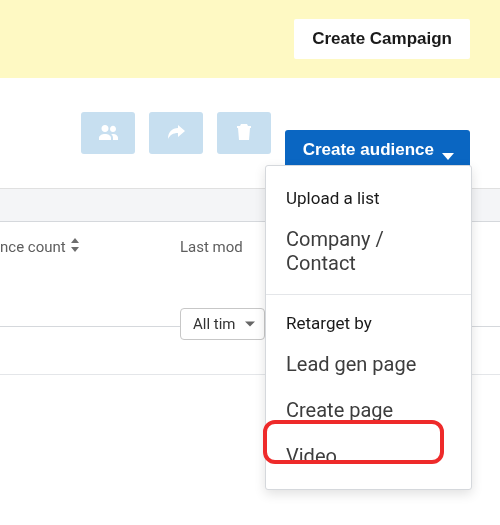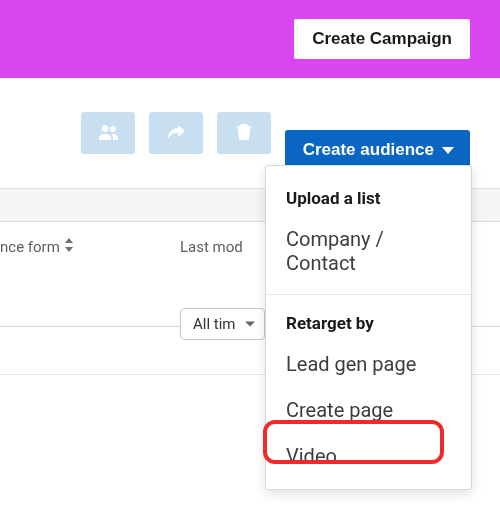--- a/index.html
+++ b/index.html
@@ -5,21 +5,21 @@
   * { box-sizing: border-box; margin: 0; padding: 0; }
   body {
     font-family: -apple-system, BlinkMacSystemFont, "Segoe UI", Roboto, Helvetica, Arial, sans-serif;
     background: #fff;
     width: 500px;
     height: 525px;
     overflow: hidden;
     position: relative;
   }
   .top-bar {
-    background: #d946ef;
+    background: #fef9c3;
     height: 78px;
     display: flex;
     justify-content: flex-end;
     align-items: center;
     padding-right: 30px;
   }
   .create-campaign-btn {
     background: #fff;
     border: none;
     padding: 10px 18px;
@@ -53,21 +53,21 @@
   .create-audience-btn {
     background: #0a66c2;
     border: none;
     color: #fff;
     font-size: 17px;
     font-weight: 600;
     padding: 10px 16px 10px 18px;
     border-radius: 3px;
     cursor: pointer;
     display: flex;
-    align-items: center;
+    align-items: flex-end;
     gap: 8px;
     margin-top: 34px;
   }
   .caret-down {
     width: 0; height: 0;
     border-left: 6px solid transparent;
     border-right: 6px solid transparent;
     border-top: 7px solid #fff;
   }
   .spacer-gray {
@@ -113,21 +113,21 @@
     top: 165px;
     width: 207px;
     background: #fff;
     border: 1px solid #d5d8dc;
     box-shadow: 0 4px 12px rgba(0,0,0,0.12);
     border-radius: 3px;
     padding: 18px 0 10px 0;
     z-index: 10;
   }
   .dropdown .section-header {
-    font-weight: 700;
+    font-weight: 400;
     font-size: 17px;
     color: #1a1a1a;
     padding: 4px 20px 8px 20px;
   }
   .dropdown .item {
     font-size: 20px;
     color: #3d3d3d;
     padding: 11px 20px;
     cursor: pointer;
   }
@@ -175,21 +175,21 @@
   <button class="create-audience-btn">
     <span>Create audience</span>
     <span class="caret-down"></span>
   </button>
 </div>
 
 <div class="spacer-gray"></div>
 
 <div class="table-header-row">
   <div class="col-count">
-    <span>nce form</span>
+    <span>nce count</span>
     <span class="sort-icon">
       <svg width="10" height="14" viewBox="0 0 10 14">
           <path d="M5 0l4 5H1l4-5zm0 14l-4-5h8l-4 5z"></path>
         </svg>
     </span>
   </div>
   <div class="col-mod">
     <span>Last mod</span>
     <div class="select-wrap">
       <div class="all-time-select">

